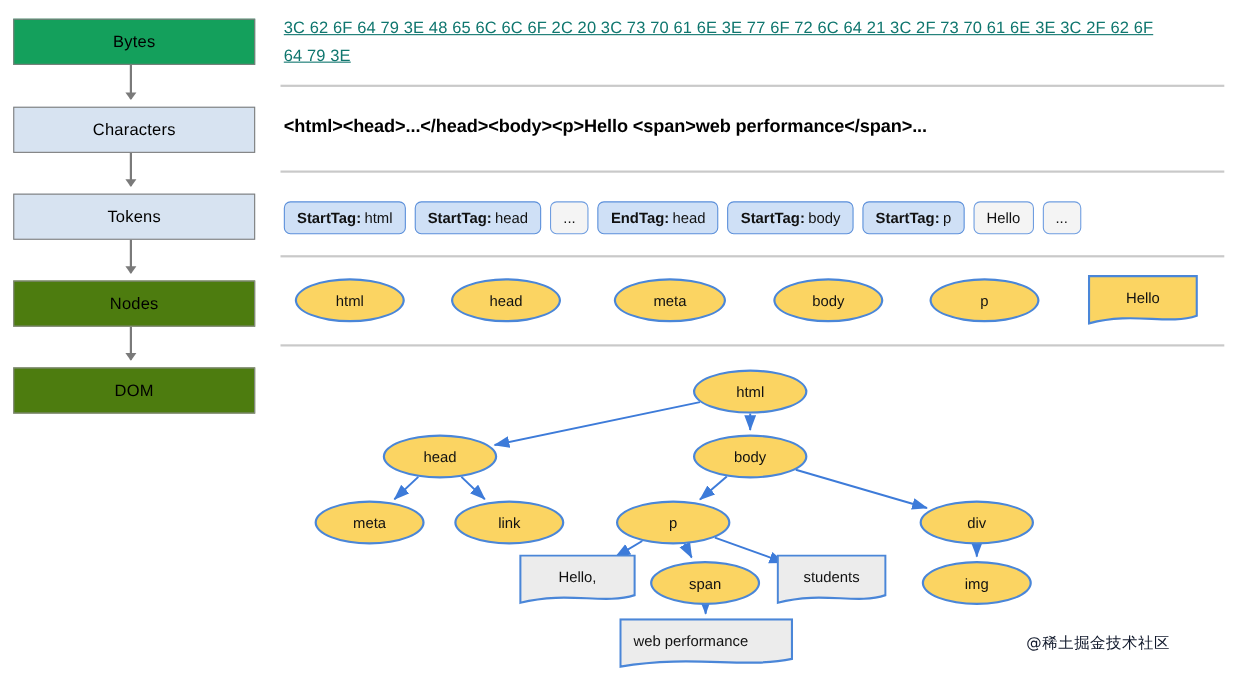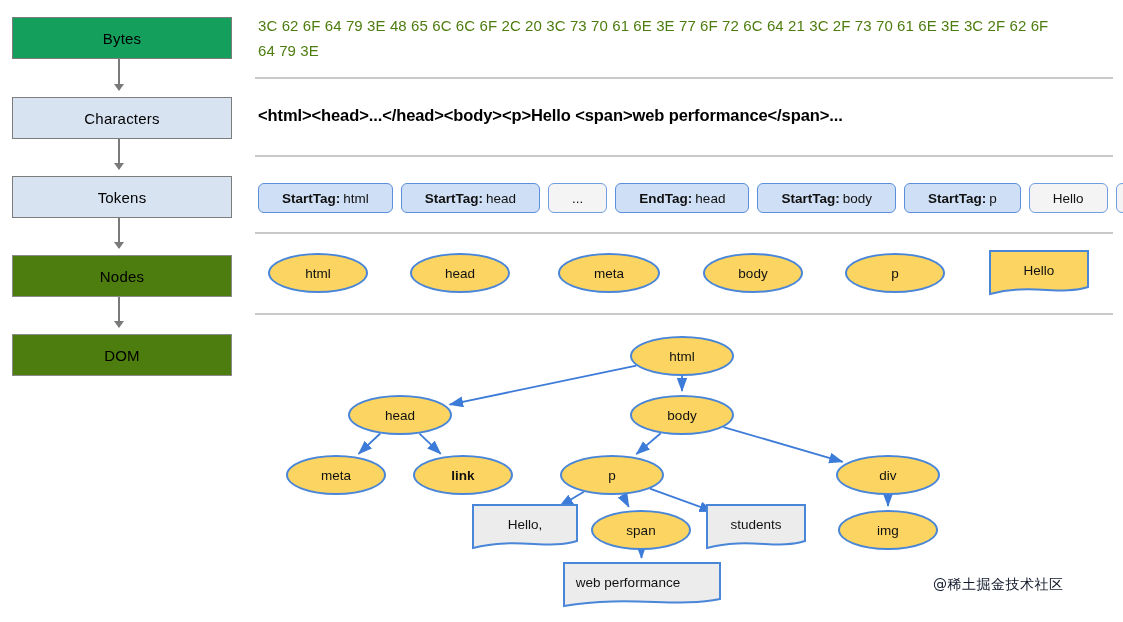--- a/index.html
+++ b/index.html
@@ -68,22 +68,23 @@
     background: #c9c9c9;
   }
 
   #bytes-text {
     position: absolute;
     left: 258px;
     top: 13px;
     width: 800px;
     font-size: 15px;
     line-height: 25px;
-    color: #4d7c0f;
+    color: #0f766e;
     letter-spacing: .1px;
+    text-decoration: underline;
   }
 
   #characters-text {
     position: absolute;
     left: 258px;
     top: 106px;
     width: 830px;
     font-size: 16.5px;
     font-weight: bold;
     color: #000;
@@ -96,21 +97,21 @@
     left: 258px;
     top: 183px;
     height: 30px;
     display: flex;
     align-items: center;
     gap: 8px;
   }
   .token {
     box-sizing: border-box;
     height: 30px;
-    padding: 0 23px;
+    padding: 0 11px;
     border: 1.5px solid #5B8FDA;
     border-radius: 6px;
     background: #CFE0F6;
     display: flex;
     align-items: center;
     justify-content: center;
     font-size: 13.5px;
     white-space: nowrap;
     color: #111;
   }
@@ -283,21 +284,21 @@
     </div>
     <div class="ellipse-node" style="left: 93px; top: 75px; width: 104px; height: 40px;">
       <span>head</span>
     </div>
     <div class="ellipse-node" style="left: 375px; top: 75px; width: 104px; height: 40px;">
       <span>body</span>
     </div>
     <div class="ellipse-node" style="left: 31px; top: 135px; width: 100px; height: 40px;">
       <span>meta</span>
     </div>
-    <div class="ellipse-node" style="left: 158px; top: 135px; width: 100px; height: 40px; font-weight: bold;">
+    <div class="ellipse-node" style="left: 158px; top: 135px; width: 100px; height: 40px;">
       <span>link</span>
     </div>
     <div class="ellipse-node" style="left: 305px; top: 135px; width: 104px; height: 40px;">
       <span>p</span>
     </div>
     <div class="ellipse-node" style="left: 581px; top: 135px; width: 104px; height: 40px;">
       <span>div</span>
     </div>
     <div class="note-node" style="left: 217px; top: 184px; width: 106px; height: 46px;">
       <svg width="106" height="46" viewBox="0 0 106 46">

